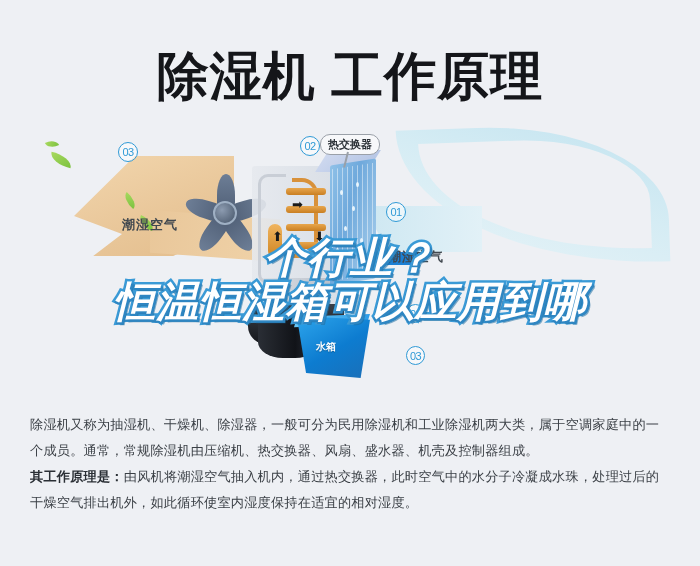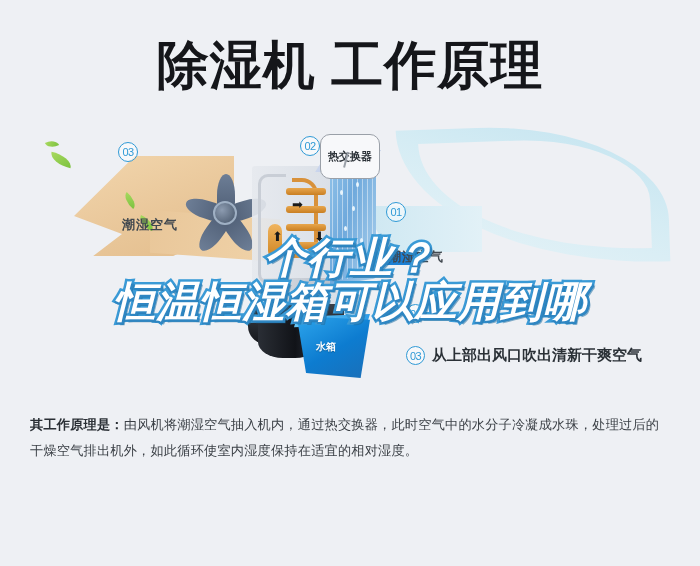--- a/index.html
+++ b/index.html
@@ -10,21 +10,21 @@
     overflow: hidden;
   }
   #page {
     position: relative;
     width: 700px; height: 566px;
     background: #eef0f4;
   }
 
   
   #title-band {
-    position: absolute; left: 0; top: 5px; width: 700px; height: 120px;
+    position: absolute; left: 0; top: 16px; width: 700px; height: 120px;
     display: flex; align-items: center; justify-content: center;
   }
   #title-text {
     font-size: 52px;
     font-weight: 700;
     color: #15161a;
     letter-spacing: 1px;
     white-space: nowrap;
     line-height: 1;
   }
@@ -221,21 +221,21 @@
 
   .flow-label {
     position: absolute; font-size: 13px; color: #41484f; font-weight: 600;
     letter-spacing: 1px;
   }
   #label-dry { left: 122px; top: 98px; }
   #label-humid { left: 388px; top: 130px; }
 
   .callout {
     position: absolute; left: 320px; top: 16px;
-    padding: 14px 7px;
+    padding: 2px 7px;
     border: 1.4px solid #9aa0a8; border-radius: 10px;
     background: #f7f8fa;
     font-size: 11px; color: #2c3238; font-weight: 600;
     white-space: nowrap;
   }
   .callout-stem {
     position: absolute; left: 347px; top: 34px;
     width: 1.6px; height: 16px; background: #9aa0a8;
     transform: rotate(14deg); transform-origin: top;
   }
@@ -359,26 +359,26 @@
     <div class="callout-stem"></div>
 
     <div class="flow-label" id="label-dry">潮湿空气</div>
     <div class="flow-label" id="label-humid">潮湿空气</div>
 
     <div class="annot" id="annot-02">
       <span class="badge">02</span>
     </div>
     <div class="annot" id="annot-03">
       <span class="badge">03</span>
-      <span>从上部出风口吹出清新干爽空气</span>
     </div>
   </div>
 
   <div id="overlay">
     <div class="ol-line">个行业？</div>
     <div class="ol-line">恒温恒湿箱可以应用到哪</div>
   </div>
 
   <div id="copy">
+    <p class="para1">除湿机又称为抽湿机、干燥机、除湿器，一般可分为民用除湿机和工业除湿机两大类，属于空调家庭中的一个成员。通常，常规除湿机由压缩机、热交换器、风扇、盛水器、机壳及控制器组成。</p>
     <p class="para2"><span class="strong-lead">其工作原理是：</span><span>由风机将潮湿空气抽入机内，通过热交换器，此时空气中的水分子冷凝成水珠，处理过后的干燥空气排出机外，如此循环使室内湿度保持在适宜的相对湿度。</span></p>
   </div>
 
 </div>
 
 </body></html>

